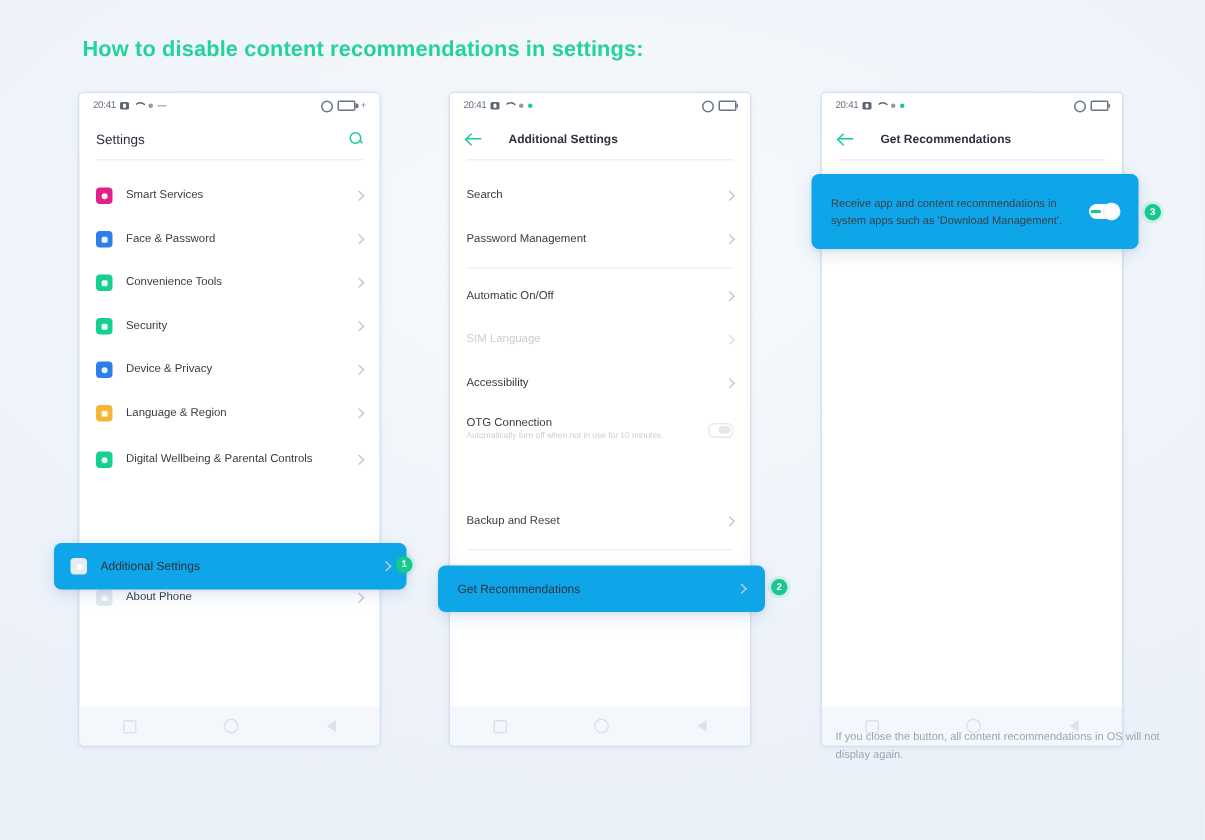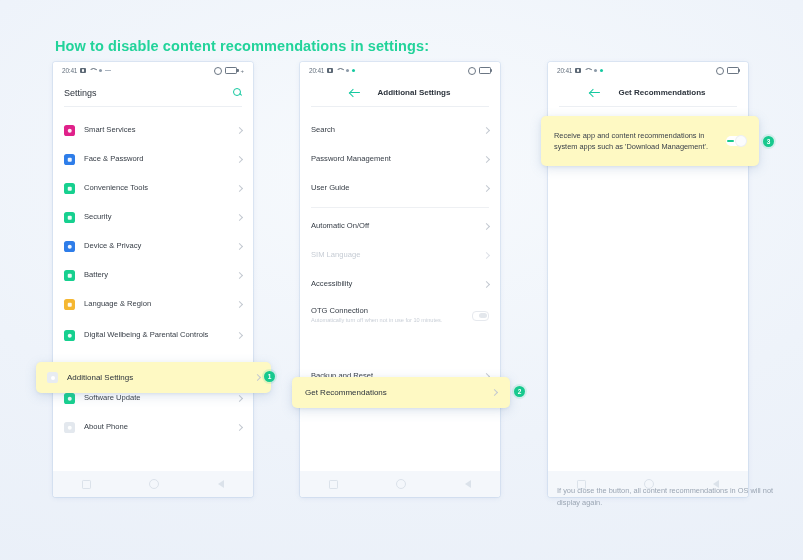--- a/index.html
+++ b/index.html
@@ -14,21 +14,21 @@
     position:absolute;inset:0;
     background:
       radial-gradient(900px 500px at 50% 30%, #f7fafd 0%, #eef3fa 55%, #e9eff8 100%);
   }
   .stage{position:absolute;inset:0;}
 
   
   .page-title{
     position:absolute;left:55px;top:25px;
     font-size:14.5px;font-weight:bold;color:#22d39a;
-    letter-spacing:.1px;white-space:nowrap;margin-top:13px;
+    letter-spacing:.1px;white-space:nowrap;
   }
 
   
   .phone{
     position:absolute;top:62px;width:200px;height:435px;
     background:#ffffff;border-radius:3px;
     box-shadow:0 1px 5px rgba(120,150,190,.16), 0 0 0 1px rgba(190,210,235,.35);
     overflow:hidden;
   }
   #phone1{left:53px;}
@@ -52,21 +52,21 @@
   .ic-dot.cy{background:#15c9a0;}
   .ic-dash{width:6px;height:1.2px;background:#aab4c0;}
   .ic-alarm{width:6px;height:6px;border:1.1px solid #6b7683;border-radius:50%;}
   .ic-batt{width:10px;height:5.5px;border:1.1px solid #6b7683;border-radius:1.2px;position:relative;}
   .ic-batt:after{content:"";position:absolute;right:-2.2px;top:1.4px;width:1.2px;height:2.4px;background:#6b7683;border-radius:0 1px 1px 0;}
   .ic-plus{font-size:6px;color:#6b7683;line-height:1;}
 
   
   .appbar{
     height:27px;display:flex;align-items:center;
-    padding:0 11px;background:#fff;justify-content:center;
+    padding:0 11px;background:#fff;
   }
   .appbar .title-lg{font-size:9px;color:#2c333c;font-weight:normal;}
   .appbar .title-sm{font-size:8px;color:#2c333c;font-weight:bold;margin-left:17px;}
   .search-icon{margin-left:auto;width:9px;height:9px;position:relative;}
   .search-icon:before{content:"";position:absolute;left:0;top:0;width:6px;height:6px;border:1.3px solid #15c9a0;border-radius:50%;}
   .search-icon:after{content:"";position:absolute;left:5.6px;top:5.6px;width:3.4px;height:1.3px;background:#15c9a0;transform:rotate(45deg);border-radius:1px;}
   .back-arrow{width:11px;height:9px;position:relative;}
   .back-arrow:before{content:"";position:absolute;left:0;top:3.6px;width:10px;height:1.5px;background:#15c9a0;border-radius:1px;}
   .back-arrow:after{content:"";position:absolute;left:0;top:1.6px;width:5px;height:5px;border-left:1.5px solid #15c9a0;border-bottom:1.5px solid #15c9a0;transform:rotate(45deg);}
 
@@ -117,21 +117,21 @@
   .navbar{
     position:absolute;left:0;right:0;bottom:0;height:26px;
     background:#f4f7fb;display:flex;align-items:center;justify-content:space-around;
   }
   .nv-sq{width:7px;height:7px;border:1.3px solid #dbe2ea;border-radius:1.2px;}
   .nv-ci{width:8px;height:8px;border:1.3px solid #dbe2ea;border-radius:50%;}
   .nv-tr{width:0;height:0;border-top:4px solid transparent;border-bottom:4px solid transparent;border-right:6px solid #dbe2ea;}
 
   
   .hl-card{
-    position:absolute;background:#fef9c3;border-radius:5px;
+    position:absolute;background:#0ea5e9;border-radius:5px;
     box-shadow:0 3px 12px rgba(95,130,175,.20), 0 1px 3px rgba(95,130,175,.12);
     display:flex;align-items:center;box-sizing:border-box;
     z-index:20;
   }
   #hl1{left:36px;top:362px;width:235px;height:31px;padding:0 11px;gap:9px;}
   #hl2{left:292px;top:377px;width:218px;height:31px;padding:0 13px;}
   #hl3{left:541px;top:116px;width:218px;height:50px;padding:0 13px;}
   .hl-ico{
     width:11px;height:11px;border-radius:2.6px;flex:0 0 11px;
     background:#e8ecf1;position:relative;
@@ -223,25 +223,20 @@
         <span class="row-ico" style="background:#16d08f"></span>
         <span class="row-label">Security</span>
         <span class="chev"></span>
       </div>
       <div class="row">
         <span class="row-ico round" style="background:#2e7de9"></span>
         <span class="row-label">Device &amp; Privacy</span>
         <span class="chev"></span>
       </div>
       <div class="row">
-        <span class="row-ico" style="background:#16d08f"></span>
-        <span class="row-label">Battery</span>
-        <span class="chev"></span>
-      </div>
-      <div class="row">
         <span class="row-ico" style="background:#f5b731"></span>
         <span class="row-label">Language &amp; Region</span>
         <span class="chev"></span>
       </div>
       <div class="row tall">
         <span class="row-ico round" style="background:#16d08f"></span>
         <span class="row-label">Digital Wellbeing &amp; Parental Controls</span>
         <span class="chev"></span>
       </div>
     </div>
@@ -293,24 +288,20 @@
 
     <div class="list">
       <div class="row">
         <span class="row-label">Search</span>
         <span class="chev"></span>
       </div>
       <div class="row">
         <span class="row-label">Password Management</span>
         <span class="chev"></span>
       </div>
-      <div class="row">
-        <span class="row-label">User Guide</span>
-        <span class="chev"></span>
-      </div>
     </div>
 
     <div class="sep"></div>
 
     <div class="list">
       <div class="row">
         <span class="row-label">Automatic On/Off</span>
         <span class="chev"></span>
       </div>
       <div class="row">

